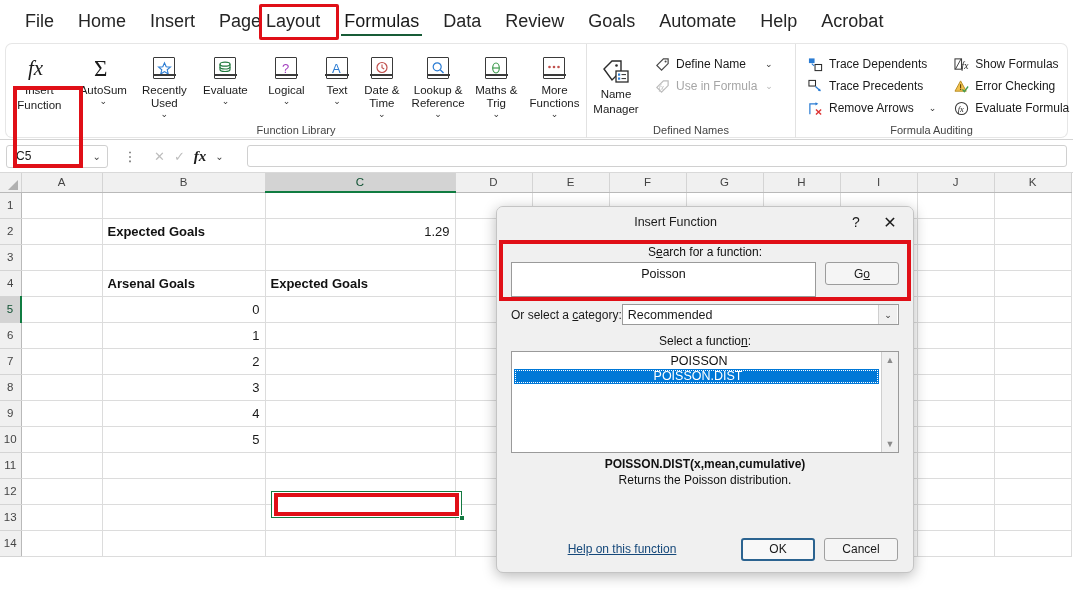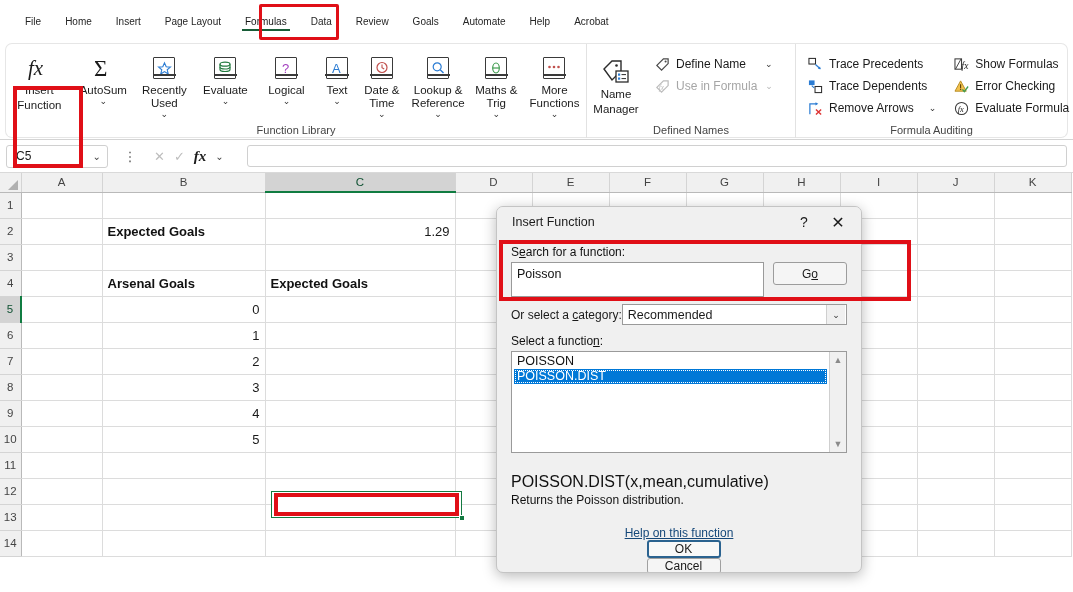--- a/index.html
+++ b/index.html
@@ -16,21 +16,21 @@
   #ribbon-tabs {
     height: 44px;
     background: #ffffff;
     display: flex;
     align-items: center;
     padding-left: 14px;
     position: relative;
     border-bottom: 1px solid #ffffff;
   }
   .rib-tab {
-    font-size: 10px;
+    font-size: 18px;
     color: #252525;
     padding: 5px 11px;
     margin-right: 2px;
     white-space: nowrap;
     cursor: default;
     position: relative;
   }
   .rib-tab.active {
     color: #171717;
   }
@@ -258,27 +258,28 @@
     left: 274px; top: 320px;
     width: 185px; height: 23px;
     border: 4px solid #e00f17;
     pointer-events:none;
   }
 
   
   #dialog {
     position:absolute;
     left: 496px; top: 206px;
-    width: 366px; height: 367px;
+    width: 418px; height: 367px;
     background: #f0f0f0;
     border: 1px solid #c4c4c4;
     border-radius: 7px;
     box-shadow: 0 3px 14px rgba(0,0,0,.28);
     font-size: 12px;
     overflow: hidden;
+    text-align: center;
   }
   #dlg-title {
     height: 30px;
     display:flex; align-items:center;
     padding: 0 6px 0 15px;
     background: #f0f0f0;
   }
   #dlg-title .t { flex:1; font-size: 12.5px; color:#1b1b1b; }
   #dlg-title .btn {
     width: 34px; height: 26px;
@@ -368,30 +369,29 @@
   #func-scroll {
     width: 17px;
     background:#f0f0f0;
     border-left: 1px solid #cfcfcf;
     display:flex; flex-direction:column; justify-content:space-between;
     align-items:center;
     padding: 3px 0;
   }
   .sb-arrow { color:#8a8a8a; font-size: 9px; }
 
-  #func-sig { font-size: 16px; font-weight:400; color:#111; margin-top: 20px; }
+  #func-sig { font-size: 12px; font-weight:700; color:#111; margin-top: 4px; }
   #func-desc { font-size: 12px; color:#111; margin-top: 2px; }
 
   #dlg-footer {
     position:absolute;
     left:0; right:0; bottom:0;
     height: 46px;
     display:flex; align-items:center;
     padding: 0 15px;
-    flex-direction: column;
   }
   #help-link {
     flex:1;
     font-size: 12px; color:#15487a;
     text-decoration: underline;
     cursor: default;
   }
   .dlg-btn {
     width: 74px; height: 23px;
     border: 1px solid #a0a0a0;
@@ -600,36 +600,36 @@
       </div>
       <div class="rgroup-label">Defined Names</div>
     </div>
 
     <div class="rgroup" style="width:272px">
       <div class="rgroup-body">
         <div class="cmdcol" style="padding-left:8px">
           <div class="cmd">
             <span class="mini">
               <svg width="15" height="15" viewBox="0 0 16 16">
+                  <rect x="1" y="1.5" width="6" height="5" fill="#2b7cd3"></rect>
+                  <rect x="7.5" y="8" width="7" height="6.5" fill="#fff" stroke="#2b2b2b" stroke-width="1.1"></rect>
+                  <path d="M4 7 L6.5 9.5" stroke="#2b7cd3" stroke-width="1.2"></path>
+                </svg>
+            </span>
+            <span>Trace Dependents</span>
+          </div>
+          <div class="cmd">
+            <span class="mini">
+              <svg width="15" height="15" viewBox="0 0 16 16">
                   <rect x="1" y="1.5" width="7" height="6" fill="#fff" stroke="#2b2b2b" stroke-width="1.1"></rect>
                   <path d="M8 8 L13 12.5" stroke="#2b7cd3" stroke-width="1.3"></path>
                   <polygon points="13.5,13 10.5,12.6 12.8,10.2" fill="#2b7cd3"></polygon>
                 </svg>
             </span>
             <span>Trace Precedents</span>
-          </div>
-          <div class="cmd">
-            <span class="mini">
-              <svg width="15" height="15" viewBox="0 0 16 16">
-                  <rect x="1" y="1.5" width="6" height="5" fill="#2b7cd3"></rect>
-                  <rect x="7.5" y="8" width="7" height="6.5" fill="#fff" stroke="#2b2b2b" stroke-width="1.1"></rect>
-                  <path d="M4 7 L6.5 9.5" stroke="#2b7cd3" stroke-width="1.2"></path>
-                </svg>
-            </span>
-            <span>Trace Dependents</span>
           </div>
           <div class="cmd">
             <span class="mini">
               <svg width="15" height="15" viewBox="0 0 16 16">
                   <path d="M2 14 L2 3 L9 3" fill="none" stroke="#2b7cd3" stroke-width="1.3"></path>
                   <polygon points="11,3 8,1.3 8,4.7" fill="#2b7cd3"></polygon>
                   <path d="M8.5 9 L14 14.5 M14 9 L8.5 14.5" stroke="#d33" stroke-width="1.5"></path>
                 </svg>
             </span>
             <span>Remove Arrows</span>

